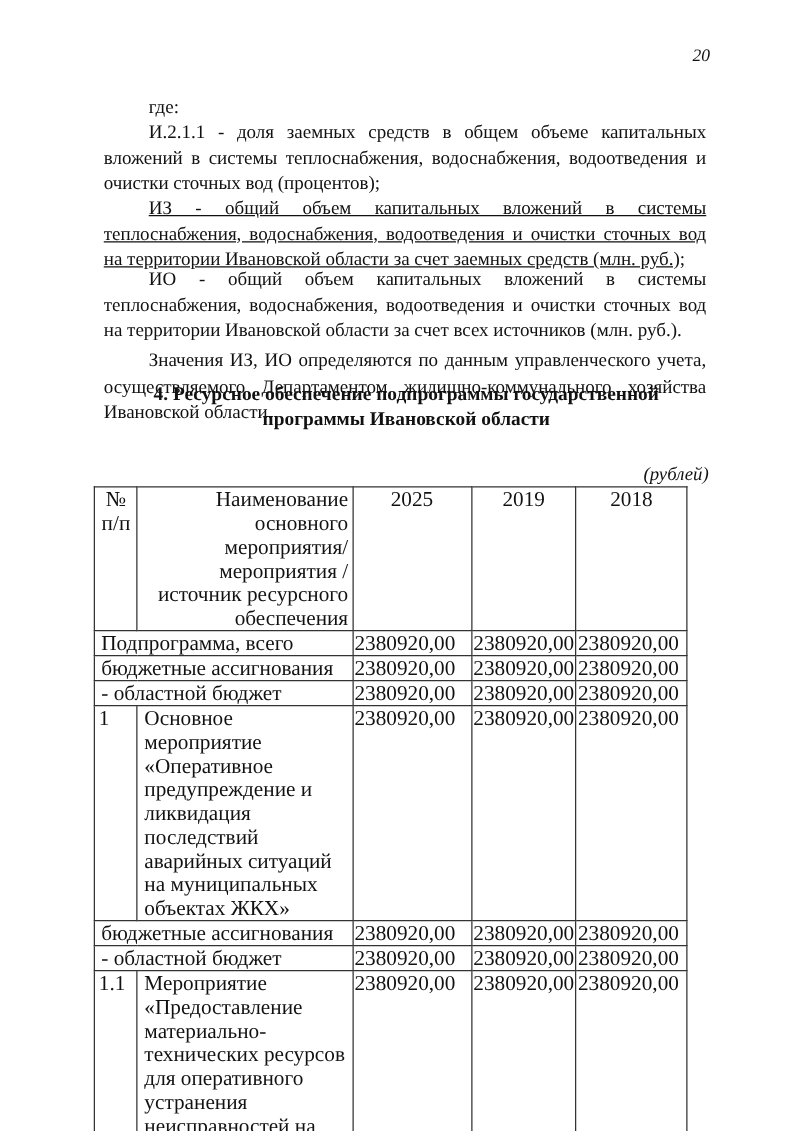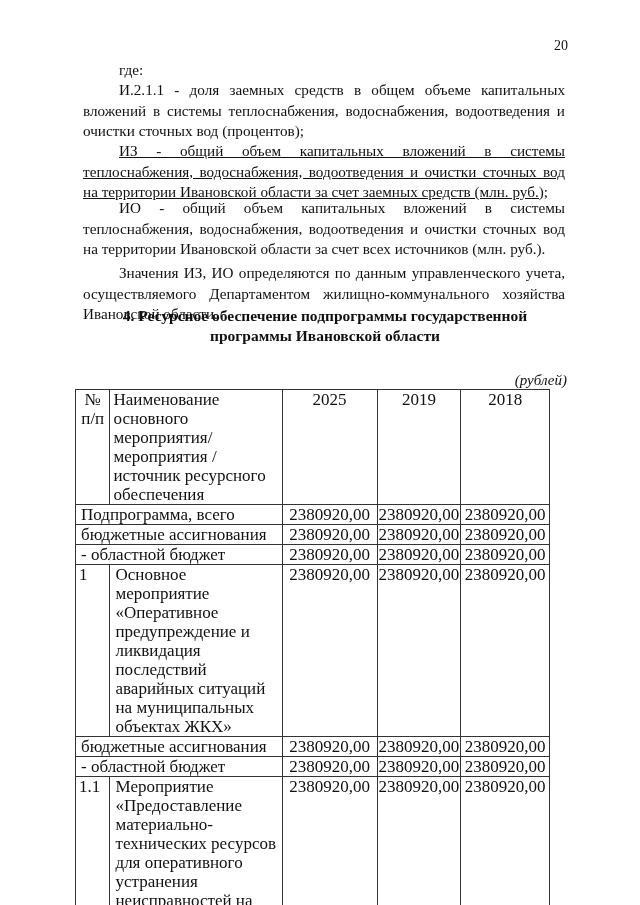--- a/index.html
+++ b/index.html
@@ -1,37 +1,37 @@
 <!DOCTYPE html>
 <html><head>
 <meta charset="utf-8">
 <style>
   html, body { margin: 0; padding: 0; background: #ffffff; }
   body {
     width: 640px; height: 905px; position: relative; overflow: hidden;
     font-family: "Liberation Serif", serif; color: #111;
   }
-  .page-num { position: absolute; top: 38px; right: 72px; font-size: 14px; }
-  .para { position: absolute; left: 83px; width: 482px; font-size: 15.2px; line-height: 20.5px; text-align: justify; }
+  .page-num { position: absolute; top: 38px; right: 72px; font-size: 14px; font-style: italic; }
+  .para { position: absolute; left: 83px; width: 482px; font-size: 15.2px; line-height: 20.5px; text-align: justify; margin-top: 16px; }
   .indent { text-indent: 36px; }
   .heading {
     position: absolute; left: 80px; width: 490px; top: 306px;
     font-weight: bold; font-size: 15.5px; line-height: 20px; text-align: center;
   }
   .units { position: absolute; top: 372px; right: 73px; font-size: 15px; font-style: italic; }
   table {
     position: absolute; left: 75px; top: 389px; width: 475px;
     border-collapse: collapse; font-size: 17px; line-height: 19px;
   }
   td { border: 1px solid #333; vertical-align: top; padding: 0 3px; }
   col.c1 { width: 35px; } col.c2 { width: 175px; } col.c3 { width: 96px; } col.c4 { width: 80px; } col.c5 { width: 89px; }
   .center { text-align: center; }
-  .num { text-align: center; white-space: nowrap; padding: 0 1px; }
+  .num { white-space: nowrap; padding: 0 1px; }
   .name { text-align: left; padding-left: 5px; }
-  .hdr-name { text-align: left; }
+  .hdr-name { text-align: right; }
 </style>
 </head>
 <body>
 
 <div class="page-num">20</div>
 
 <div class="para indent" style="top:60px;">где:</div>
 <div class="para indent" style="top:80px;">И.2.1.1 - доля заемных средств в общем объеме капитальных вложений в системы теплоснабжения, водоснабжения, водоотведения и очистки сточных вод (процентов);</div>
 <div class="para indent" style="top:141px;text-decoration:underline;">ИЗ - общий объем капитальных вложений в системы теплоснабжения, водоснабжения, водоотведения и очистки сточных вод на территории Ивановской области за счет заемных средств (млн. руб.);</div>
 <div class="para indent" style="top:198px;">ИО - общий объем капитальных вложений в системы теплоснабжения, водоснабжения, водоотведения и очистки сточных вод на территории Ивановской области за счет всех источников (млн. руб.).</div>

